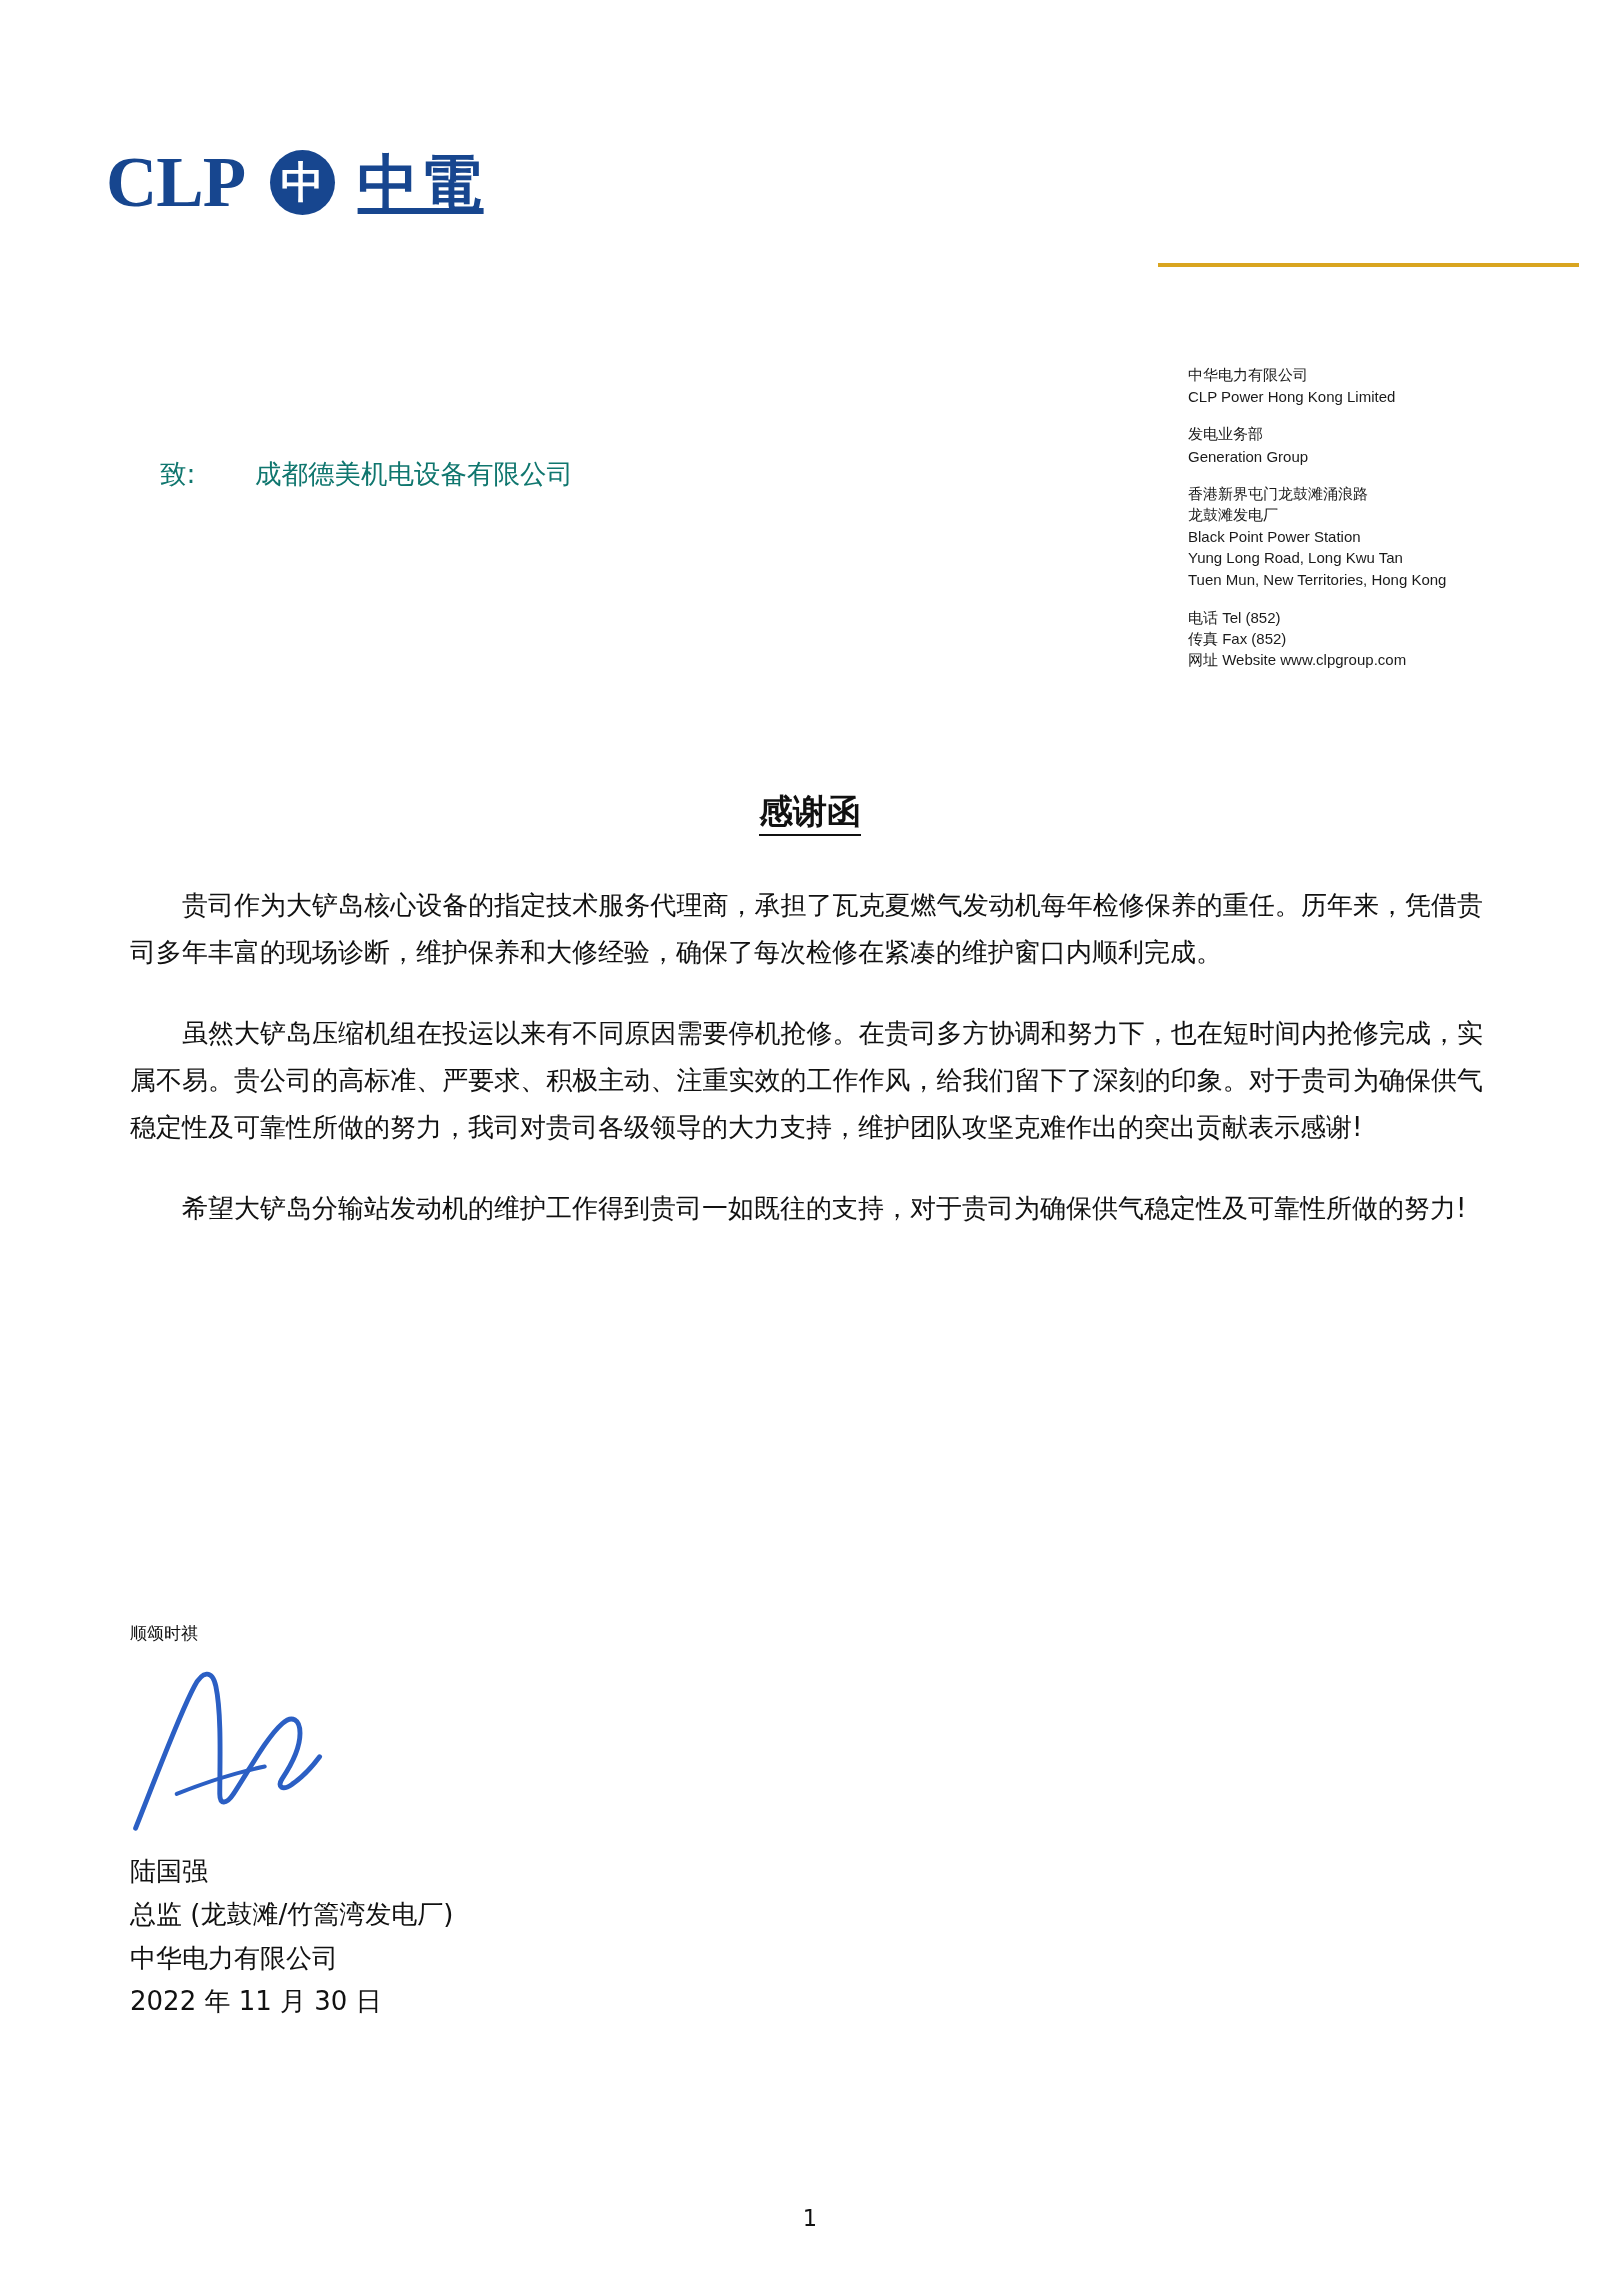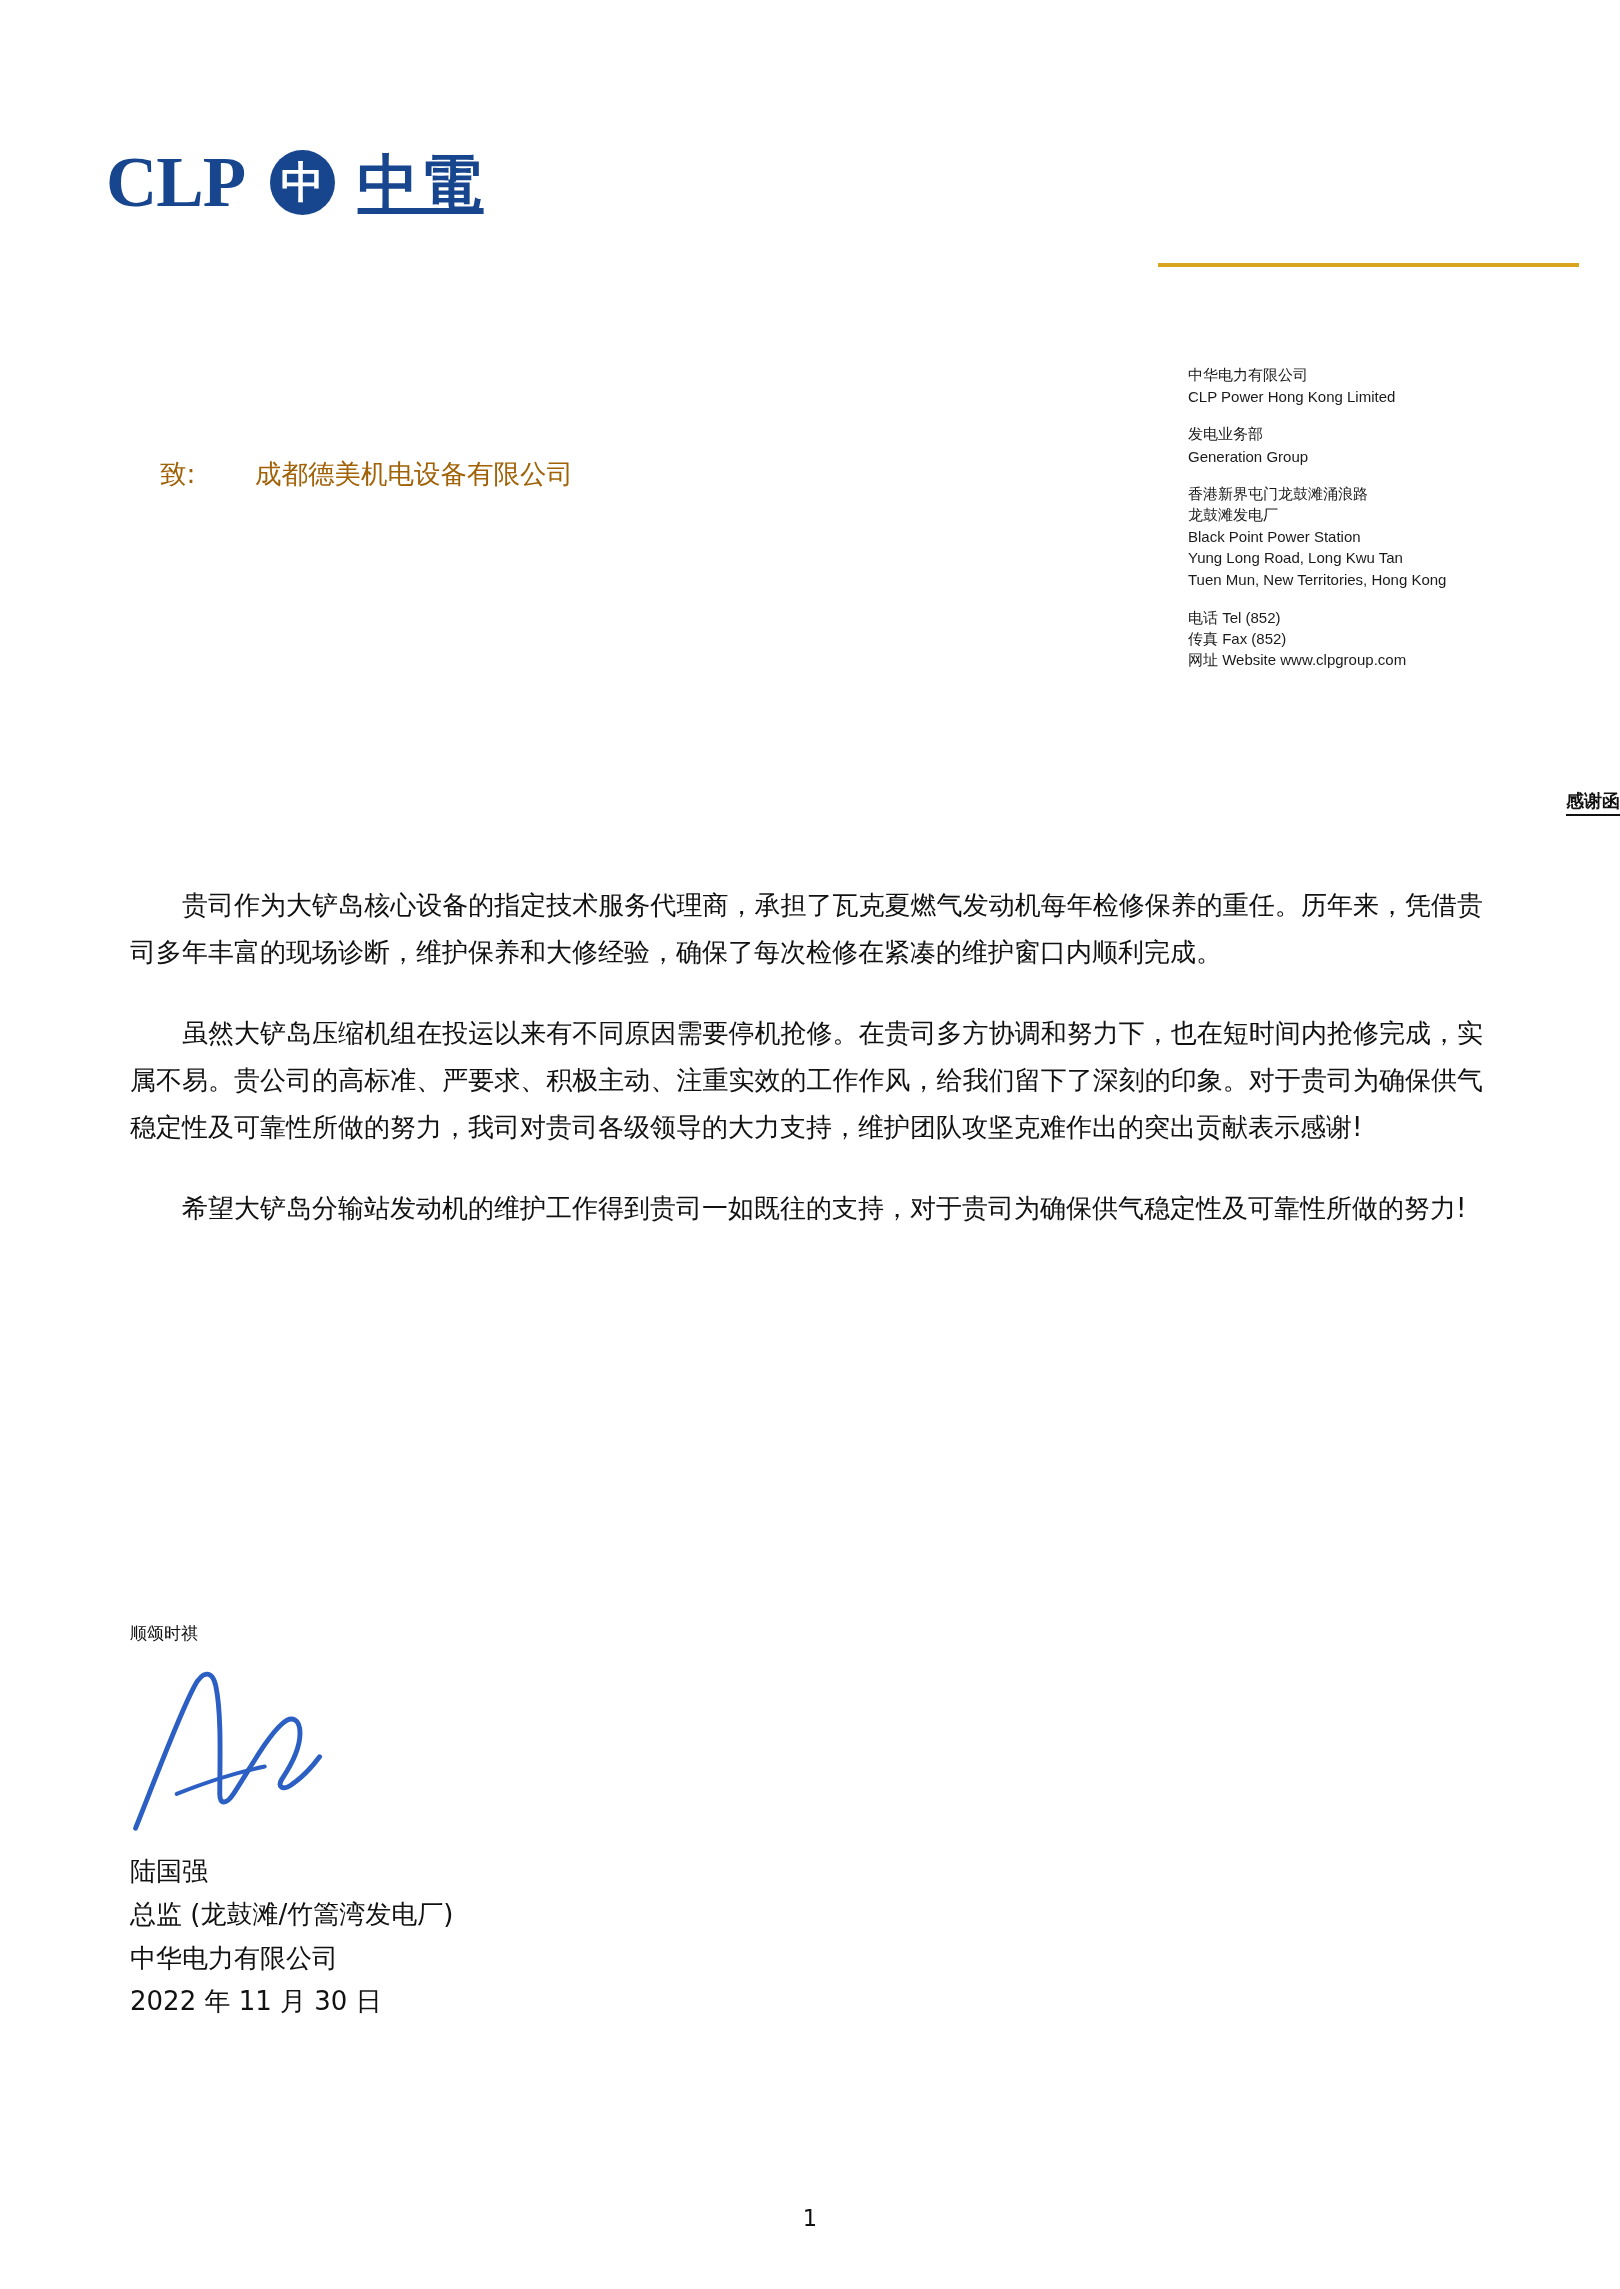--- a/index.html
+++ b/index.html
@@ -85,35 +85,35 @@
   .address .cn { font-family: "DejaVu Sans", sans-serif; }
   .address .en { font-family: "Liberation Sans", sans-serif; }
 
   
   .to-row {
     position: absolute;
     left: 160px;
     top: 456px;
     font-family: "DejaVu Sans", sans-serif;
     font-size: 26.5px;
-    color: #a16207;
+    color: #0f766e;
   }
   .to-row .to-label { margin-right: 51px; }
   .to-row .to-name { }
 
   
   .doc-title {
     position: absolute;
     left: 0;
     top: 789px;
     width: 1620px;
-    text-align: right;
-    font-family: "DejaVu Sans", sans-serif;
-    font-weight: bold;
-    font-size: 18px;
+    text-align: center;
+    font-family: "DejaVu Sans", sans-serif;
+    font-weight: bold;
+    font-size: 34px;
     color: #111;
   }
   .doc-title span {
     border-bottom: 2px solid #111;
     padding-bottom: 2.9px;
   }
 
   
   .body-wrap {
     position: absolute;

